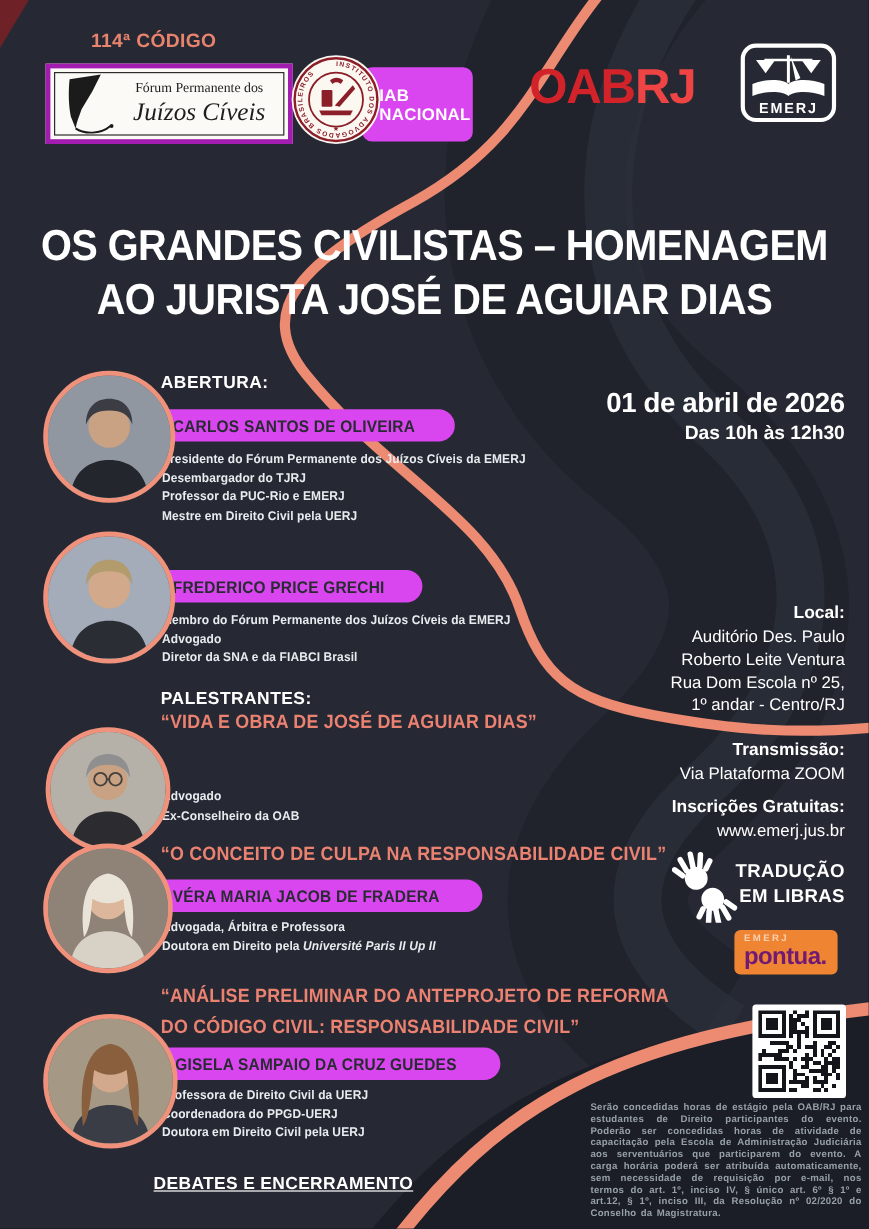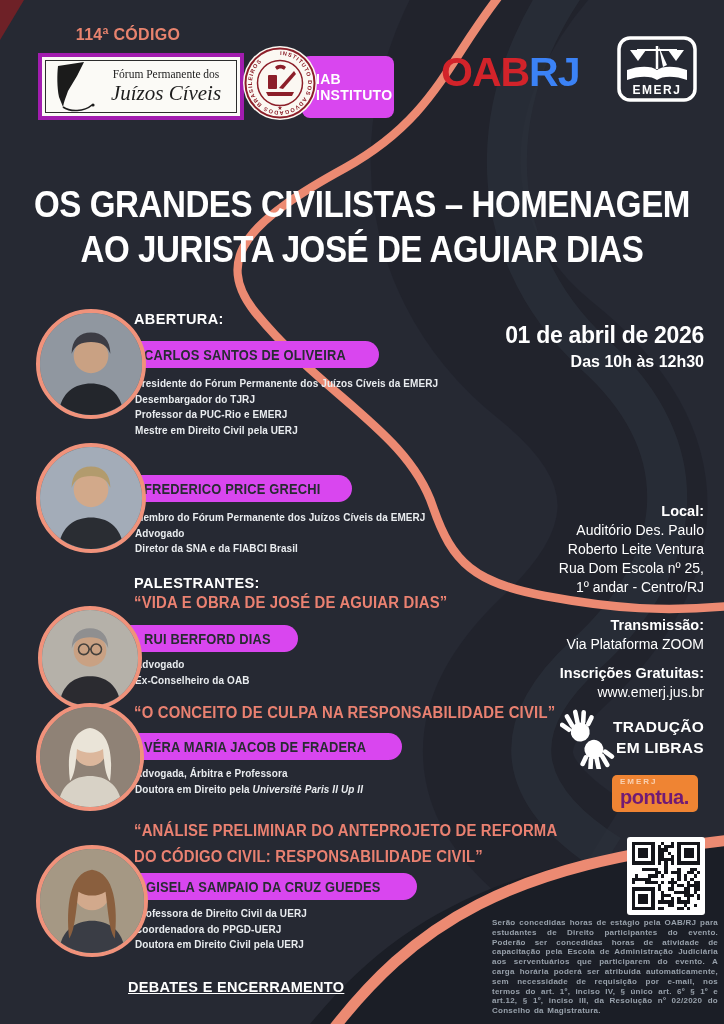--- a/index.html
+++ b/index.html
@@ -19,21 +19,21 @@
   .forum-quill{width:52px;height:56px;margin-left:6px;flex:0 0 auto;}
   .forum-text{flex:1;text-align:center;color:#1d1d1d;line-height:1;padding-right:8px;}
   .forum-l1{font-family:"Liberation Serif",serif;font-size:11.5px;margin-bottom:3px;}
   .forum-l2{font-family:"Liberation Serif",serif;font-style:italic;font-size:21px;}
   .iab-seal{left:242px;top:45px;width:76px;height:76px;z-index:3;}
   .iab-badge{left:302px;top:56px;width:92px;height:62px;background:#d946ef;border-radius:8px;
              display:flex;flex-direction:column;justify-content:center;padding-left:14px;
              box-sizing:border-box;z-index:2;}
   .iab-badge div{font-weight:bold;font-size:14px;line-height:16px;color:#fff;letter-spacing:.3px;}
   .oabrj{left:441px;top:52px;font-size:41px;font-weight:bold;letter-spacing:-1px;line-height:1;}
-  .oab-red{color:#d2232a;} .oab-blue{color:#3b82f6;}
+  .oab-red{color:#d2232a;} .oab-blue{color:#ef4444;}
   .emerj-box{left:615px;top:35px;width:84px;height:71px;}
   .emerj-box text{font-family:"Liberation Sans",sans-serif;}
 
   
   .title{left:0;top:182px;width:724px;text-align:center;font-weight:bold;font-size:36px;
          line-height:45px;letter-spacing:-.5px;transform:scaleX(.92);transform-origin:center top;
          color:#fff;white-space:nowrap;}
 
   
   .sec-label{font-size:14.5px;font-weight:bold;color:#fff;letter-spacing:.4px;white-space:nowrap;}
@@ -124,21 +124,21 @@
     </text>
     <rect x="26" y="30" width="9" height="14" rx="1" fill="#8c1e29"></rect>
     <path d="M37 43 L52 26 L54 29 L41 44 Z" fill="#8c1e29"></path>
     <path d="M24 47 L52 47 L50 51 L26 51 Z" fill="#8c1e29"></path>
     <path d="M33 22 C36 19 41 19 44 22 L42 25 C40 23 37 23 35 25 Z" fill="#8c1e29"></path>
     <text x="38" y="64.5" text-anchor="middle" font-size="6" fill="#8c1e29">★</text>
   </svg>
 
   <div class="abs iab-badge">
     <div>IAB</div>
-    <div>INSTITUTO</div>
+    <div>NACIONAL</div>
   </div>
 
   <div class="abs oabrj"><span class="oab-red">OAB</span><span class="oab-blue">RJ</span></div>
 
   <svg class="abs emerj-box" viewBox="0 0 84 71">
     <rect x="4" y="3" width="76" height="62" rx="11" fill="none" stroke="#fff" stroke-width="3.5"></rect>
     <line x1="42" y1="11" x2="42" y2="34" stroke="#fff" stroke-width="2.5"></line>
     <line x1="22" y1="15" x2="62" y2="15" stroke="#fff" stroke-width="2"></line>
     <path d="M15 15 L31 15 L23 26 Z" fill="#fff"></path>
     <path d="M53 15 L69 15 L61 26 Z" fill="#fff"></path>
@@ -198,23 +198,20 @@
       <path d="M18 100 C20 77 35 69 50 69 C65 69 80 77 82 100 Z" fill="#2b2b30"></path>
       <circle cx="50" cy="42" r="17" fill="#c9a183"></circle>
       <path d="M31 40 C31 26 39 19 50 19 C61 19 69 26 69 40 C66 32 60 28.5 50 28.5 C40 28.5 34 32 31 40 Z" fill="#8f8f90"></path>
       <g fill="none" stroke="#44403c" stroke-width="1.6">
         <circle cx="43.5" cy="41" r="5.5"></circle>
           <circle cx="56.5" cy="41" r="5.5"></circle>
           <line x1="49" y1="41" x2="51" y2="41"></line>
       </g>
     </svg>
   </div>
-  <div class="pill pill-2">
-      <span>RUI BERFORD DIAS</span>
-    </div>
   <div class="creds creds-2">
     <div>Advogado</div>
     <div>Ex-Conselheiro da OAB</div>
   </div>
 
   <div class="abs talk-title talk-1">“O CONCEITO DE CULPA NA RESPONSABILIDADE CIVIL”</div>
   <div class="photo photo-3">
     <svg viewBox="0 0 100 100">
       <rect width="100" height="100" fill="#8f8276"></rect>
       <path d="M18 100 C20 77 35 69 50 69 C65 69 80 77 82 100 Z" fill="#d8d2c6"></path>

